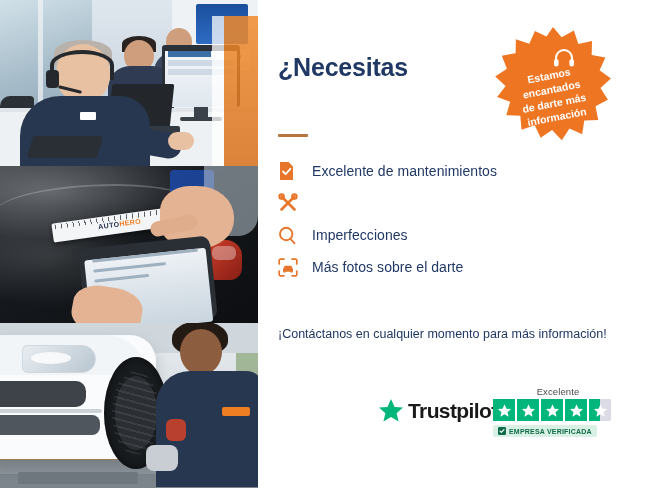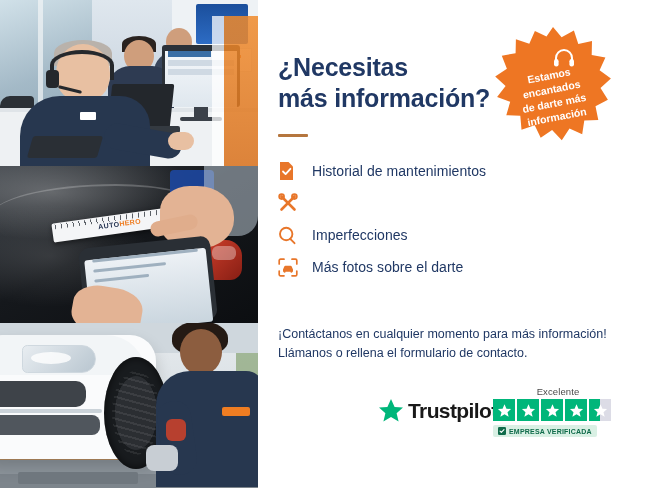--- a/index.html
+++ b/index.html
@@ -262,21 +262,20 @@
         <div class="mglove2"></div>
         <div class="mglove"></div>
       </div>
     </div>
   </div>
 
   <div class="panel">
 
     <div class="headline">
       <div>¿Necesitas</div>
-      <div>más información?</div>
     </div>
     <div class="rule"></div>
 
     <div class="badge-wrap">
       <svg viewBox="0 0 120 120" width="120" height="120" aria-hidden="true">
         <g fill="#ee7623">
           <polygon points="60,2 68.6,12.2 80.9,5.6 85.3,18.9 99,16.1 98.7,30.1 112.4,32.6 106.6,45.3 117.9,53.5 107.5,62.9 114.9,74.8 102.5,81.3 105.3,95 91.3,95.5 89.2,109.3 76.5,103.5 68.8,115.2 59.1,105.1 47.7,112.8 41.7,100.2 28.5,104.7 27.3,90.7 13.3,90.2 17.2,76.8 4.1,72 12.6,60.9 2.2,51.6 13.9,43.8 8.8,30.7 22.6,28.3 22.9,14.3 36.3,18.7 41.9,5.9 53.5,11.6"></polygon>
         </g>
       </svg>
       <span class="badge-ico">
@@ -296,21 +295,21 @@
 
     <div class="features">
 
       <div class="frow">
         <span class="fico">
           <svg width="17" height="20" viewBox="0 0 17 20">
             <path d="M2 1 h8.5 L15 5.5 V19 H2 Z" fill="#e8762a"></path>
             <path d="M5 10.5 l2.6 2.6 L12.4 7.8" fill="none" stroke="#ffffff" stroke-width="1.8" stroke-linecap="round" stroke-linejoin="round"></path>
           </svg>
         </span>
-        <span class="flabel">Historial de mantenimientos</span>
+        <span class="flabel">Excelente de mantenimientos</span>
       </div>
 
       <div class="frow">
         <span class="fico">
           <svg width="20" height="20" viewBox="0 0 20 20">
             <g stroke="#e8762a" stroke-width="2.6" stroke-linecap="round">
               <line x1="3.5" y1="3.5" x2="16.5" y2="16.5"></line>
               <line x1="16.5" y1="3.5" x2="3.5" y2="16.5"></line>
             </g>
             <circle cx="3.6" cy="3.6" r="2.3" fill="none" stroke="#e8762a" stroke-width="2"></circle>
@@ -343,21 +342,20 @@
             <circle cx="13.4" cy="13.8" r="1" fill="#e8762a"></circle>
           </svg>
         </span>
         <span class="flabel">Más fotos sobre el darte</span>
       </div>
 
     </div>
 
     <div class="contact">
       <span>¡Contáctanos en cualquier momento para más información!</span>
-      <span>Llámanos o rellena el formulario de contacto.</span>
     </div>
 
     <div class="tp">
       <div class="tp-logo">
         <svg width="26" height="25" viewBox="0 0 26 25">
           <polygon points="13,1 16.6,8.9 25,9.6 18.6,15.2 20.6,23.6 13,19.1 5.4,23.6 7.4,15.2 1,9.6 9.4,8.9" fill="#00b67a"></polygon>
         </svg>
         <span class="tp-name">Trustpilot</span>
       </div>
       <div class="tp-right">

